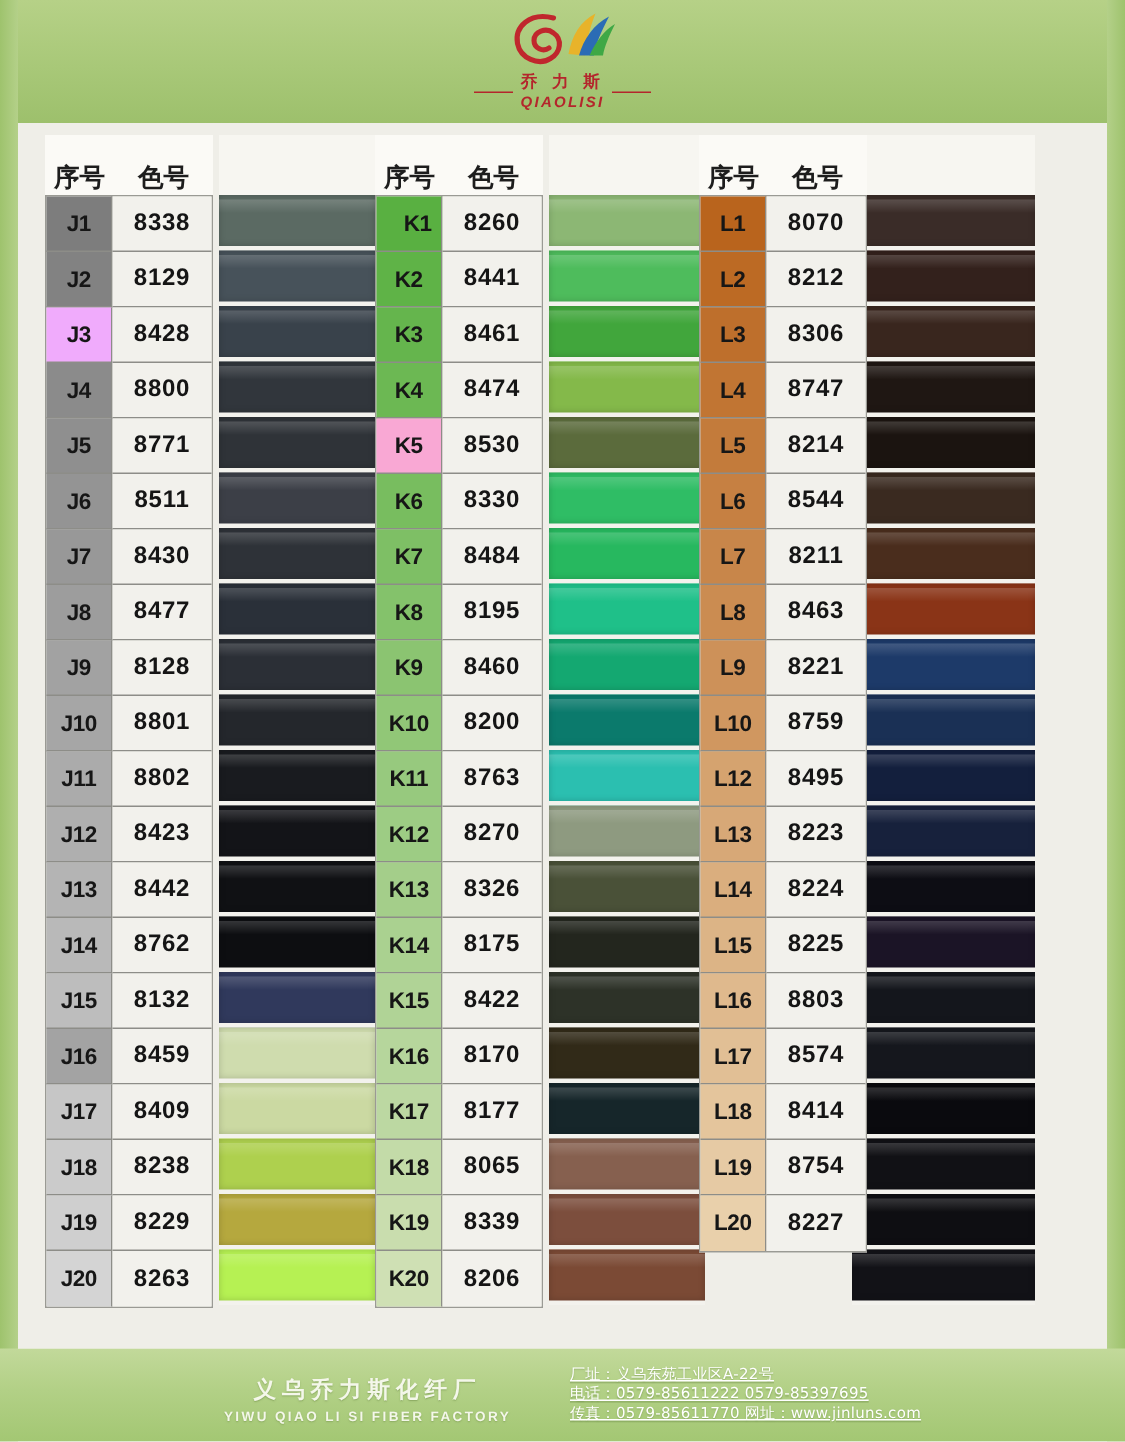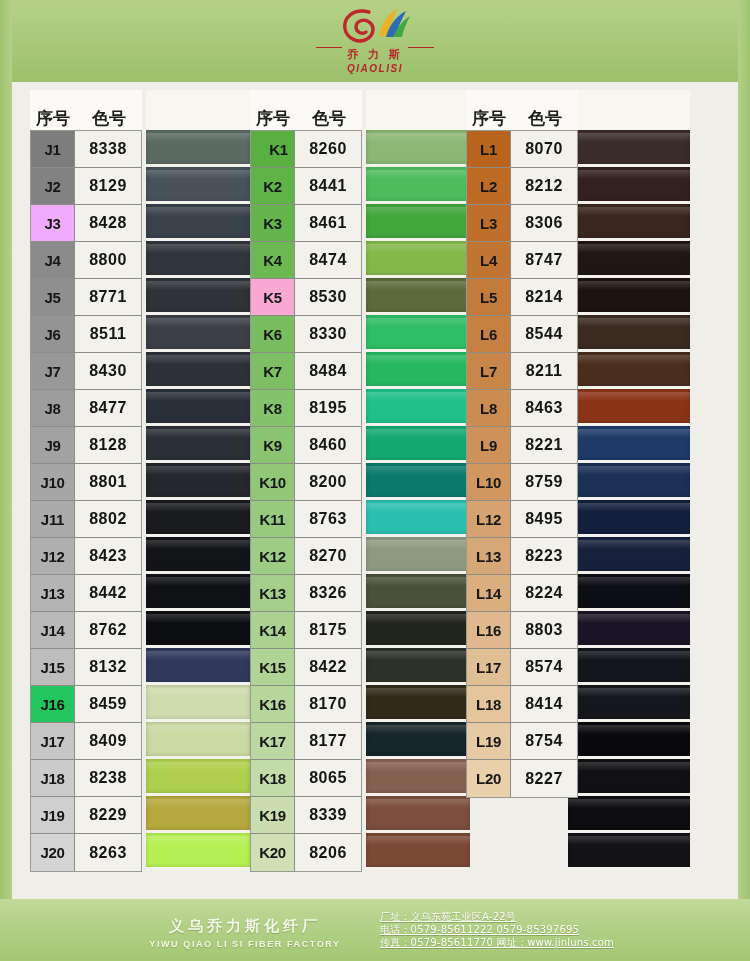--- a/index.html
+++ b/index.html
@@ -32,21 +32,21 @@
   #logo-block {
     position: absolute; left: 0; top: 6px; width: 750px;
     display: flex; flex-direction: column; align-items: center;
     pointer-events: none;
   }
   #logo-mark { width: 72px; height: 40px; }
   #logo-cn {
     margin-top: 1px;
     font-size: 11px; letter-spacing: 3px; color: #b4262c;
     font-family: "DejaVu Sans", sans-serif; font-weight: bold;
-    display: flex; align-items: flex-start; gap: 5px;
+    display: flex; align-items: flex-end; gap: 5px;
   }
   #logo-cn .rule { display:block; width: 26px; height: 1px; background: #b4262c; }
   #logo-en {
     font-size: 10px; letter-spacing: 1.5px; color: #b4262c;
     font-weight: bold; font-style: italic; margin-top: 1px;
   }
 
   
   #sheet {
     position: absolute; left: 12px; top: 82px;
@@ -278,21 +278,21 @@
           </div>
           <div class="row">
             <div class="cell-idx" style="background: rgb(185, 185, 185);">J14</div>
             <div class="cell-code">8762</div>
           </div>
           <div class="row">
             <div class="cell-idx" style="background: rgb(189, 189, 189);">J15</div>
             <div class="cell-code">8132</div>
           </div>
           <div class="row">
-            <div class="cell-idx" style="background: #22c55e;">J16</div>
+            <div class="cell-idx" style="background: #a3a3a3;">J16</div>
             <div class="cell-code">8459</div>
           </div>
           <div class="row">
             <div class="cell-idx" style="background: rgb(198, 198, 198);">J17</div>
             <div class="cell-code">8409</div>
           </div>
           <div class="row">
             <div class="cell-idx" style="background: rgb(203, 203, 203);">J18</div>
             <div class="cell-code">8238</div>
           </div>
@@ -570,20 +570,24 @@
           </div>
           <div class="row">
             <div class="cell-idx" style="background: rgb(215, 168, 119);">L13</div>
             <div class="cell-code">8223</div>
           </div>
           <div class="row">
             <div class="cell-idx" style="background: rgb(218, 174, 126);">L14</div>
             <div class="cell-code">8224</div>
           </div>
           <div class="row">
+            <div class="cell-idx" style="background: rgb(220, 180, 134);">L15</div>
+            <div class="cell-code">8225</div>
+          </div>
+          <div class="row">
             <div class="cell-idx" style="background: rgb(223, 185, 141);">L16</div>
             <div class="cell-code">8803</div>
           </div>
           <div class="row">
             <div class="cell-idx" style="background: rgb(225, 191, 149);">L17</div>
             <div class="cell-code">8574</div>
           </div>
           <div class="row">
             <div class="cell-idx" style="background: rgb(228, 197, 156);">L18</div>
             <div class="cell-code">8414</div>

